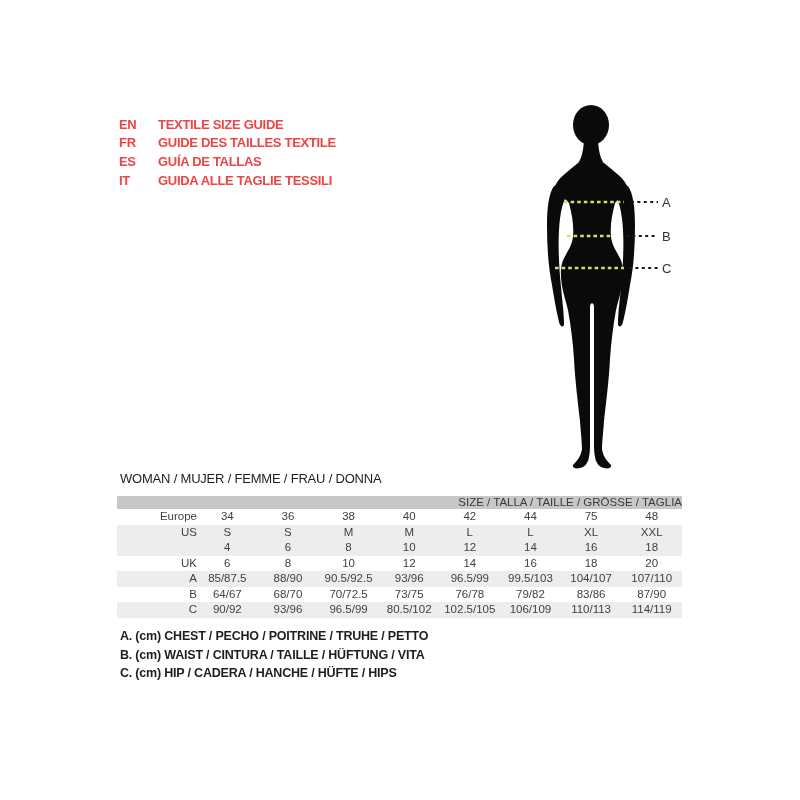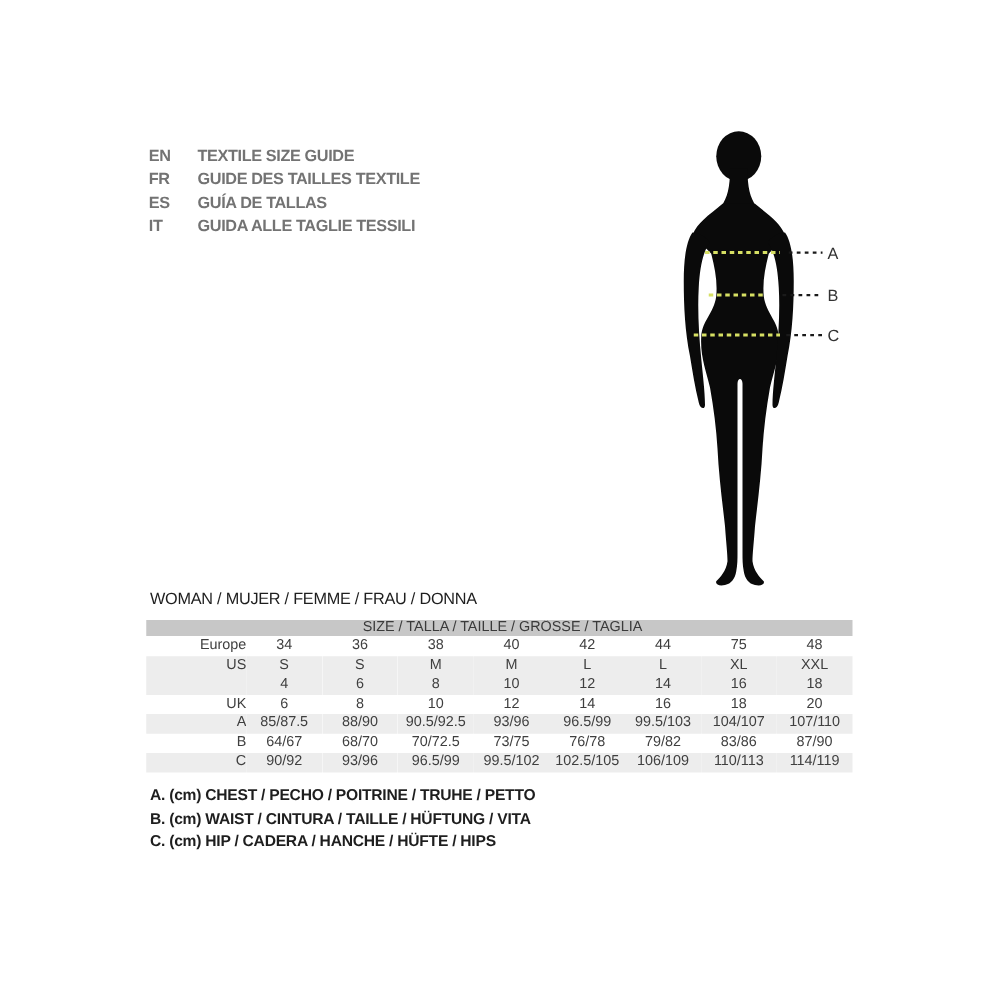--- a/index.html
+++ b/index.html
@@ -19,21 +19,21 @@
     left: 119px;
     top: 115px;
   }
   .lang-row {
     display: flex;
     height: 18.6px;
     align-items: center;
     font-size: 13px;
     font-weight: 700;
     letter-spacing: -0.3px;
-    color: #737373;
+    color: #ef4444;
     white-space: nowrap;
   }
   .lang-code { width: 39px; flex: 0 0 39px; }
 
   
   .figure-wrap {
     position: absolute;
     left: 510px;
     top: 95px;
     width: 180px;
@@ -78,21 +78,21 @@
     white-space: nowrap;
     overflow: hidden;
   }
   table.size-table tr.shaded { background: #ededed; }
   table.size-table td.rowlabel {
     text-align: right;
     padding-left: 5px;
   }
   table.size-table tr.table-header td {
     background: #c7c7c7;
-    text-align: center;
+    text-align: right;
     padding-left: 5px;
     height: 13px;
     line-height: 13px;
     font-size: 11.5px;
     color: #3a3a3a;
   }
 
   
   .legend {
     position: absolute;
@@ -286,21 +286,21 @@
         <td>76/78</td>
         <td>79/82</td>
         <td>83/86</td>
         <td>87/90</td>
       </tr>
       <tr class="shaded">
         <td class="rowlabel">C</td>
         <td>90/92</td>
         <td>93/96</td>
         <td>96.5/99</td>
-        <td>99.5/102</td>
+        <td>80.5/102</td>
         <td>102.5/105</td>
         <td>106/109</td>
         <td>110/113</td>
         <td>114/119</td>
       </tr>
     </tbody>
   </table>
 
   <div class="legend">
     <div class="legend-line">A. (cm) CHEST / PECHO / POITRINE / TRUHE / PETTO</div>

